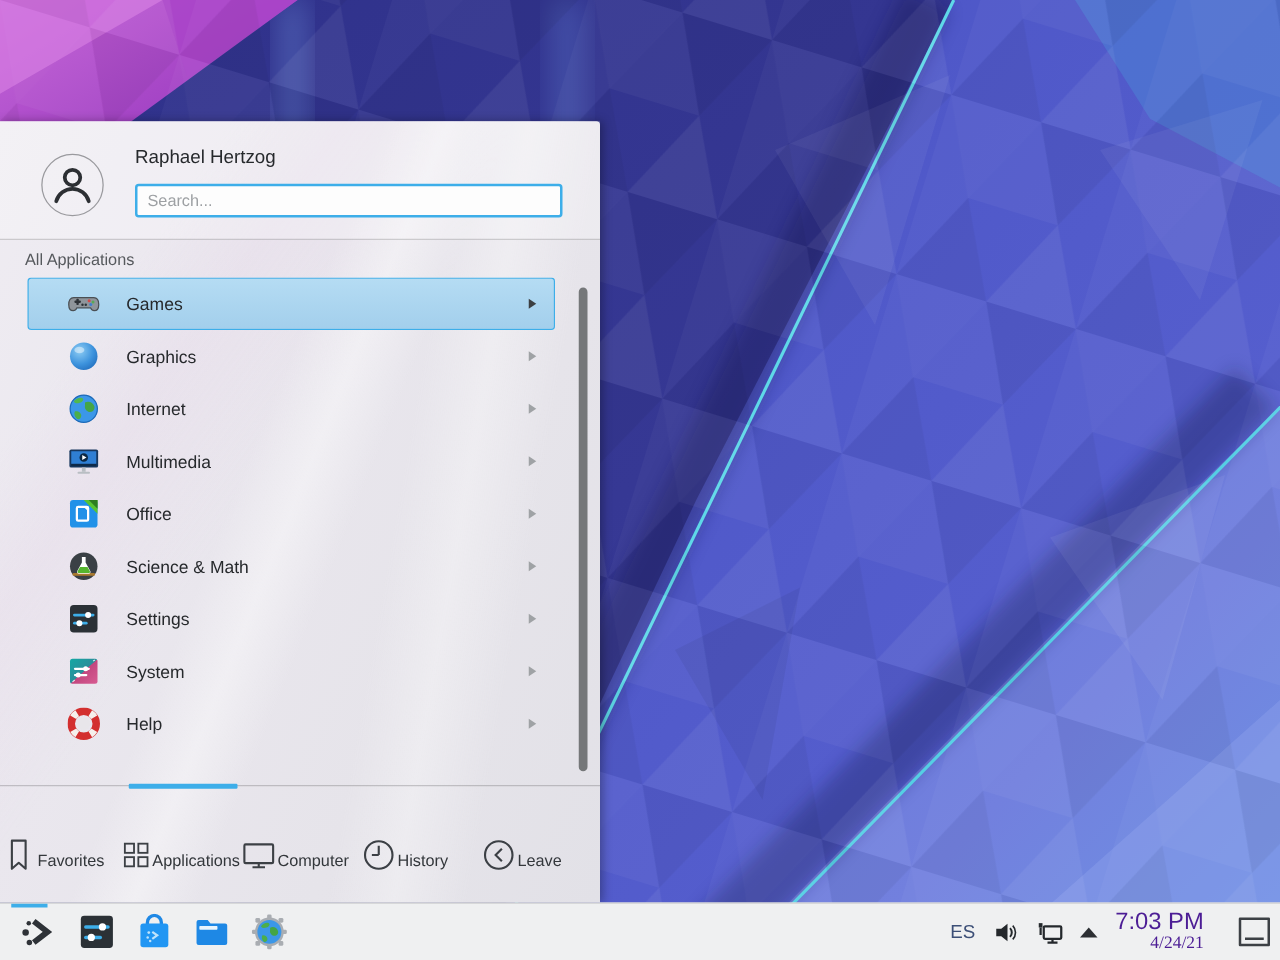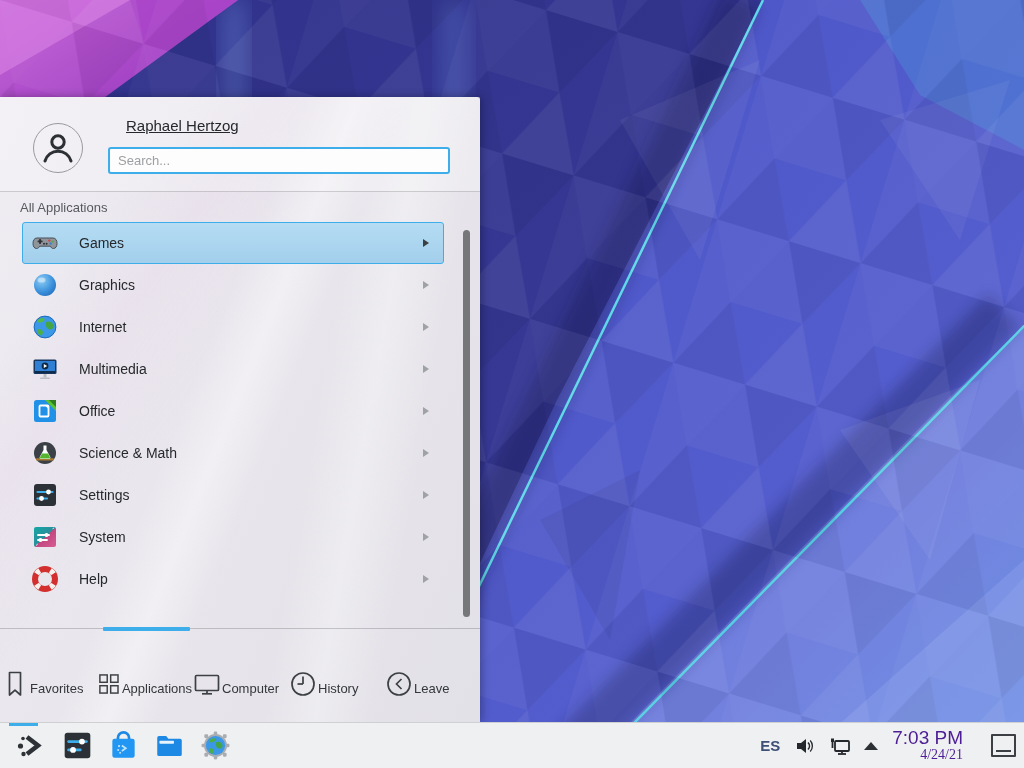--- a/index.html
+++ b/index.html
@@ -21,32 +21,32 @@
     background:
       linear-gradient(112deg, transparent 42%, rgba(255,255,255,.55) 49%, transparent 56%),
       linear-gradient(100deg, transparent 63%, rgba(255,255,255,.45) 72%, transparent 82%),
       linear-gradient(125deg, transparent 20%, rgba(228,210,230,.35) 30%, transparent 45%);
     opacity:.7;
   }
   .kick-header { position:absolute; left:0; top:0; width:100%; height:95px;
     border-bottom:1px solid rgba(0,0,0,.16); background:rgba(255,255,255,.25); }
   .avatar { position:absolute; left:33px; top:26px; width:50px; height:50px; border-radius:50%;
     border:1px solid #9a9a9e; display:flex; align-items:center; justify-content:center; }
-  .user-name { position:absolute; left:126px; top:20px; font-size:15px; color:#26292c;text-decoration:underline; }
+  .user-name { position:absolute; left:108px; top:20px; font-size:15px; color:#26292c; }
   .search-box { position:absolute; left:108px; top:50px; width:342px; height:27px;
     border:2px solid #3daee9; border-radius:3px; background:#fdfdfd;
     font-size:13px; color:#9da0a3; padding:10px 8px; outline:none;
     font-family:"Liberation Sans", sans-serif; }
   .search-box::placeholder { color:#9da0a3; }
 
   .section-label { position:absolute; left:20px; top:103px; font-size:13px; color:#56595d; }
 
   .cat-list { position:absolute; left:0; top:125px; width:458px; height:402px; overflow:hidden; }
   .cat-row { position:relative; margin:0 0 0 22px; width:422px; height:42px;
-    display:flex; align-items:center; border:1px solid transparent; border-radius:3px; cursor:default; }
+    display:flex; align-items:center; border:1px solid transparent; border-radius:3px; cursor:default;padding-left:22px; }
   .cat-row.selected { background:linear-gradient(180deg,#b5dcf3,#a3cfec); border-color:#3daee9; }
   .cat-icon { width:26px; height:26px; margin-left:9px; flex:0 0 26px; }
   .cat-label { margin-left:21px; font-size:14px; color:#26292c; }
   .cat-arrow { position:absolute; right:14px; top:50%; transform:translateY(-50%);
     width:0; height:0; border-left:6px solid #9fa2a5; border-top:4px solid transparent; border-bottom:4px solid transparent; }
   .cat-row.selected .cat-arrow { border-left-color:#3c3f42; }
 
   .scrollbar { position:absolute; right:10px; top:133px; width:7px; height:387px;
     border-radius:4px; background:#757779; }
 
@@ -56,21 +56,21 @@
   .tab-label { margin-top:10px; font-size:13px; color:#33373b; }
   .tab-indicator { position:absolute; left:103px; top:-2px; width:87px; height:4px; background:#3daee9; border-radius:1px; }
 
   
   .taskbar { position:absolute; left:0; bottom:0; width:1024px; height:46px; z-index:10;
     background:#eff0f1; border-top:1px solid #cfd0d1; display:flex; align-items:center; }
   .task-icon { width:30px; height:30px; margin-left:16px; position:relative; display:flex; align-items:center; justify-content:center; }
   .task-icon:first-child { margin-left:9px; }
   .active-line { position:absolute; left:9px; top:0; width:29px; height:3px; background:#3daee9; }
   .tray { margin-left:auto; display:flex; align-items:center; }
-  .kb-layout { font-size:15px; font-weight:bold; color:#3c4f77; margin-right:14px; }
+  .kb-layout { font-size:15px; font-weight:normal; color:#3c4f77; margin-right:14px; }
   .tray-icon { margin-right:12px; display:flex; align-items:center; }
   .caret-up { width:0; height:0; border-left:7px solid transparent; border-right:7px solid transparent;
     border-bottom:8px solid #2c2f33; margin-right:14px; }
   .clock { text-align:right; color:#4c1d95; line-height:1.05; margin-right:28px; }
   .clock-time { font-size:19px; }
   .clock-date { font-size:14px;font-family:Liberation Serif, serif; }
   .show-desktop { width:25px; height:23px; border:2px solid #3c4045; border-radius:1px; margin-right:8px; position:relative; }
   .show-desktop::after { content:""; position:absolute; left:3px; right:3px; bottom:3px; height:2px; background:#3c4045; }
 </style>
 </head>

